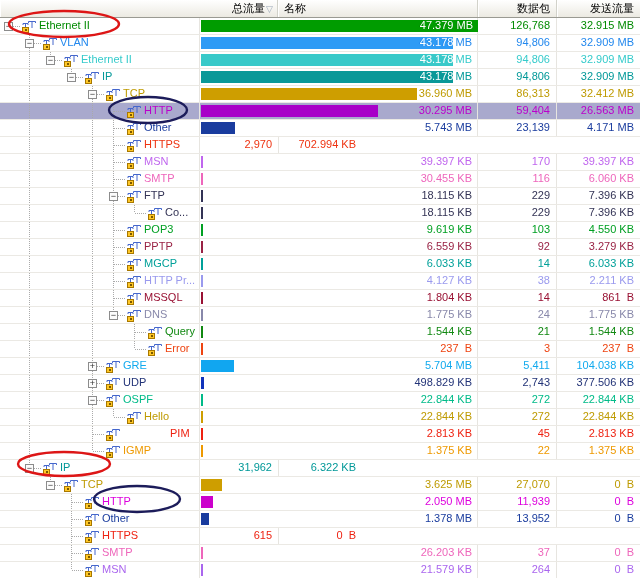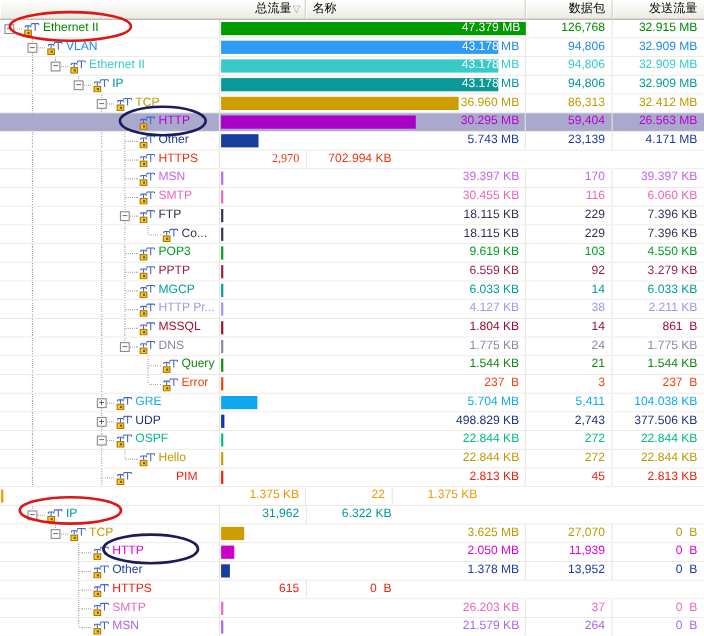--- a/index.html
+++ b/index.html
@@ -254,21 +254,21 @@
           <span class="hg" style="left: 114px; width: 12px;"></span>
           <span class="picon" style="left: 126px;"><svg width="15" height="13" viewBox="0 0 15 13">
               <path d="M4.5 7V3.5M2 3.5h5M2 3.5V5M7 3.5V5" stroke="#4466cc" stroke-width="1" fill="none"></path>
               <path d="M11 8V1.5M7.5 1.5h7M7.5 1.5V3M14.5 1.5V3" stroke="#4466cc" stroke-width="1" fill="none"></path>
               <rect x="1.5" y="7.5" width="6" height="5" fill="#ffc828" stroke="#a87800"></rect>
               <rect x="4" y="9" width="2" height="2" fill="#7a5800"></rect>
             </svg></span>
           <span class="plabel" style="left: 144px; color: rgb(238, 51, 17);">HTTPS</span>
         </div>
         <div class="cell c-packets">
-          <span class="val" style="color: rgb(238, 51, 17); font-family: Liberation Serif, serif;">2,970</span>
+          <span class="val" style="color: rgb(238, 51, 17);">2,970</span>
         </div>
         <div class="cell c-sent">
           <span class="val" style="color: rgb(238, 51, 17);">702.994 KB</span>
         </div>
       </div>
       <div class="row">
         <div class="cell c-name">
           <span class="vg" style="left: 29px; top: 0px; bottom: 0px;"></span>
           <span class="vg" style="left: 92px; top: 0px; bottom: 0px;"></span>
           <span class="vg" style="left: 113px; top: 0px; height: 8px;"></span>
@@ -703,35 +703,47 @@
           <span class="vg" style="left: 29px; top: 0px; bottom: 0px;"></span>
           <span class="vg" style="left: 92px; top: 0px; height: 8px;"></span>
           <span class="vg" style="left: 92px; top: 8px; bottom: 0px;"></span>
           <span class="hg" style="left: 93px; width: 12px;"></span>
           <span class="picon" style="left: 105px;"><svg width="15" height="13" viewBox="0 0 15 13">
               <path d="M4.5 7V3.5M2 3.5h5M2 3.5V5M7 3.5V5" stroke="#4466cc" stroke-width="1" fill="none"></path>
               <path d="M11 8V1.5M7.5 1.5h7M7.5 1.5V3M14.5 1.5V3" stroke="#4466cc" stroke-width="1" fill="none"></path>
               <rect x="1.5" y="7.5" width="6" height="5" fill="#ffc828" stroke="#a87800"></rect>
               <rect x="4" y="9" width="2" height="2" fill="#7a5800"></rect>
             </svg></span>
-          <span class="plabel" style="left: 116px; color: rgb(238, 34, 17); padding-left: 44px;">PIM</span>
+          <span class="plabel" style="left: 126px; color: rgb(238, 34, 17); padding-left: 44px;">PIM</span>
         </div>
         <div class="cell c-total">
           <span class="bar" style="width: 2px; background: rgb(238, 34, 17);"></span>
           <span class="val" style="color: rgb(238, 34, 17);">2.813 KB</span>
           <span class="clipwrap" style="width: 2px;"></span>
         </div>
         <div class="cell c-packets">
           <span class="val" style="color: rgb(238, 34, 17);">45</span>
         </div>
         <div class="cell c-sent">
           <span class="val" style="color: rgb(238, 34, 17);">2.813 KB</span>
         </div>
       </div>
       <div class="row">
+        <div class="cell c-name">
+          <span class="vg" style="left: 29px; top: 0px; bottom: 0px;"></span>
+          <span class="vg" style="left: 92px; top: 0px; height: 8px;"></span>
+          <span class="hg" style="left: 93px; width: 12px;"></span>
+          <span class="picon" style="left: 105px;"><svg width="15" height="13" viewBox="0 0 15 13">
+              <path d="M4.5 7V3.5M2 3.5h5M2 3.5V5M7 3.5V5" stroke="#4466cc" stroke-width="1" fill="none"></path>
+              <path d="M11 8V1.5M7.5 1.5h7M7.5 1.5V3M14.5 1.5V3" stroke="#4466cc" stroke-width="1" fill="none"></path>
+              <rect x="1.5" y="7.5" width="6" height="5" fill="#ffc828" stroke="#a87800"></rect>
+              <rect x="4" y="9" width="2" height="2" fill="#7a5800"></rect>
+            </svg></span>
+          <span class="plabel" style="left: 123px; color: rgb(238, 153, 0);">IGMP</span>
+        </div>
         <div class="cell c-total">
           <span class="bar" style="width: 2px; background: rgb(238, 153, 0);"></span>
           <span class="val" style="color: rgb(238, 153, 0);">1.375 KB</span>
           <span class="clipwrap" style="width: 2px;"></span>
         </div>
         <div class="cell c-packets">
           <span class="val" style="color: rgb(238, 153, 0);">22</span>
         </div>
         <div class="cell c-sent">
           <span class="val" style="color: rgb(238, 153, 0);">1.375 KB</span>

